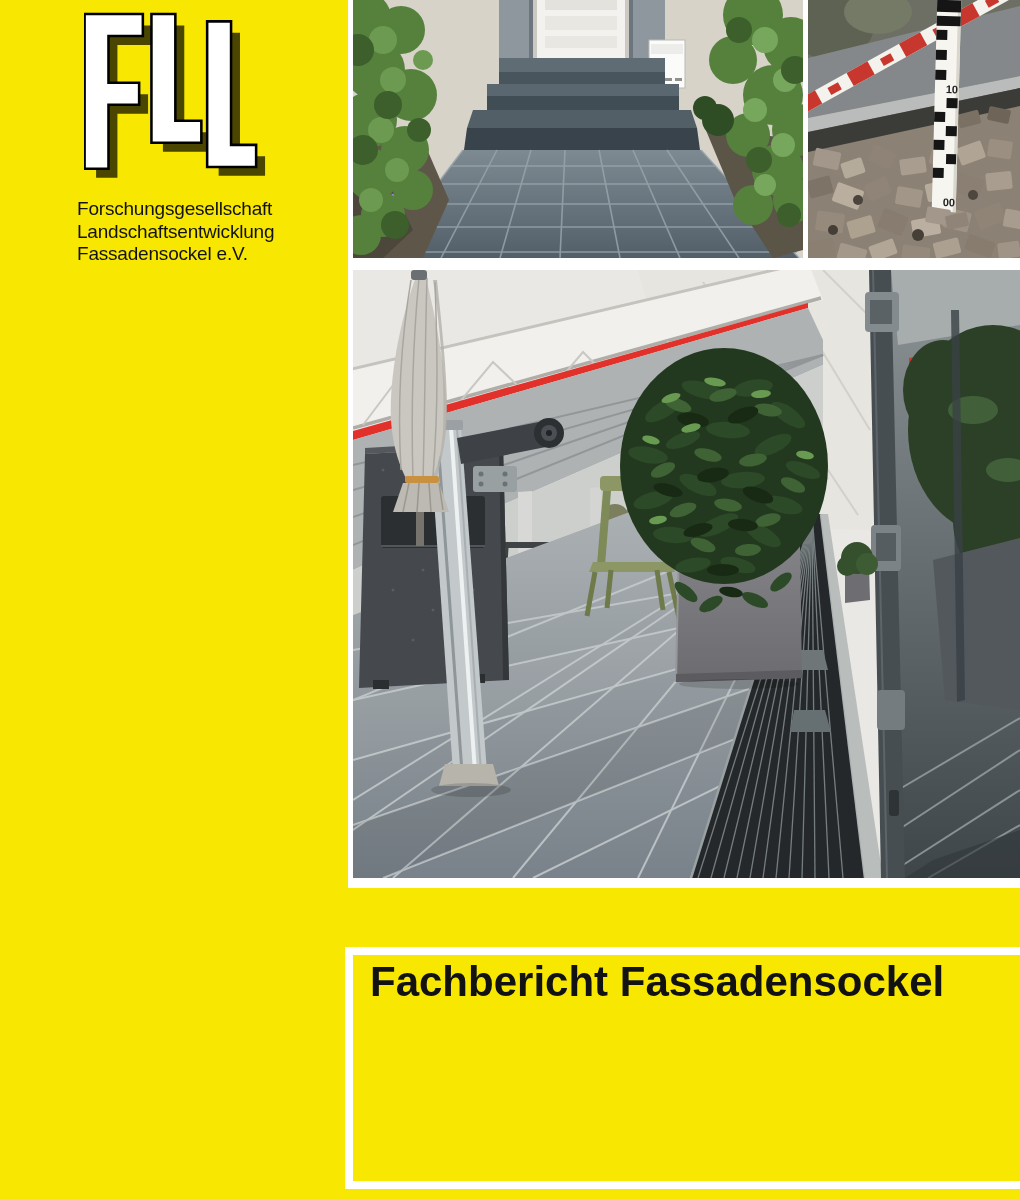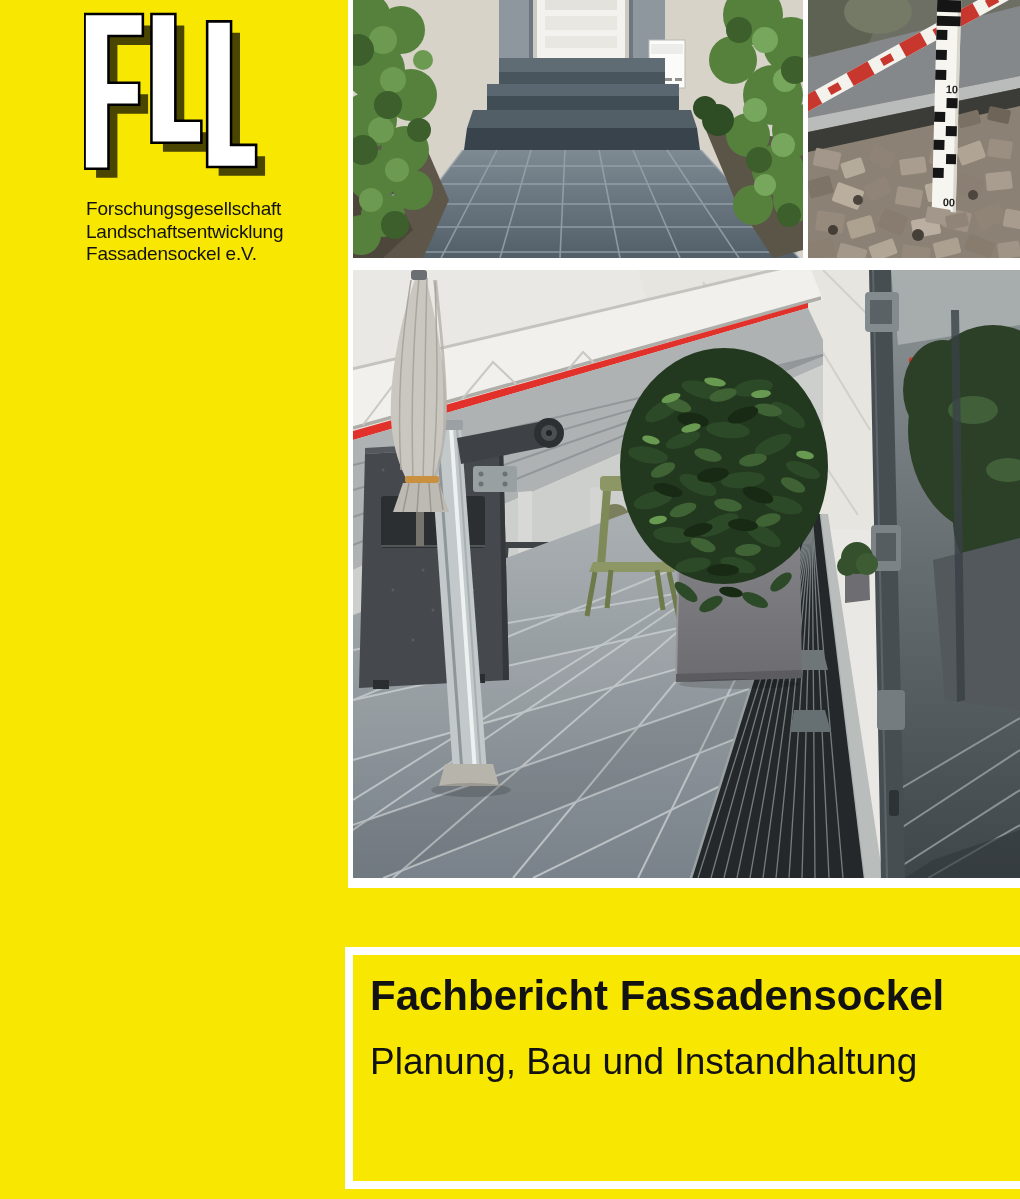--- a/index.html
+++ b/index.html
@@ -1,31 +1,31 @@
 <!DOCTYPE html>
 <html style="--fll-yellow: #F8E700; --frame-white: #FFFFFF; --text-black: #121212; --logo-shadow: #4A4600; --canopy-red: #E2312A; --rod-red: #C8372D;"><head>
 <meta charset="utf-8">
 <style>
   html,body{margin:0;padding:0;}
   .page{position:relative;width:1020px;height:1199px;background:var(--fll-yellow,#F8E700);
         overflow:hidden;font-family:"Liberation Sans",sans-serif;}
   .abs{position:absolute;}
   
   .logo-svg{left:84px;top:8px;width:182px;height:176px;}
-  .org-name{left:86px;top:198px;font-size:19px;line-height:22.5px;letter-spacing:-0.2px;
+  .org-name{left:77px;top:198px;font-size:19px;line-height:22.5px;letter-spacing:-0.2px;
             color:var(--text-black,#121212);white-space:nowrap;}
   
   .photo-frame-top{left:348px;top:0;width:672px;height:888px;background:var(--frame-white,#fff);}
   .photo-entrance{left:353px;top:0;width:450px;height:258px;}
   .photo-rod{left:808px;top:0;width:212px;height:258px;}
   .photo-plaza{left:353px;top:270px;width:667px;height:608px;}
   
   .title-frame{left:345px;top:947px;width:675px;height:242px;background:var(--frame-white,#fff);}
   .title-inner{left:353px;top:955px;width:667px;height:226px;background:var(--fll-yellow,#F8E700);
-               box-sizing:border-box;padding:16px 0 0 17px;color:var(--text-black,#121212);}
+               box-sizing:border-box;padding:2px 0 0 17px;color:var(--text-black,#121212);}
   .report-title{font-size:42px;font-weight:bold;line-height:50px;white-space:nowrap;}
   .report-subtitle{margin-top:16px;font-size:37px;line-height:49px;white-space:nowrap;}
   svg{display:block;}
 </style>
 </head>
 <body>
 
 <div class="page">
 
   <svg class="abs logo-svg" viewBox="0 0 196 178" role="img" aria-label="FLL">
@@ -624,17 +624,16 @@
         <line x1="76" y1="213" x2="78" y2="242"></line>
           <line x1="86" y1="213" x2="90" y2="240"></line>
       </g>
     </g>
   </svg>
 
   <div class="abs title-frame"></div>
   <div class="abs title-inner">
     <div class="report-title">Fachbericht Fassadensockel</div>
     <div class="report-subtitle">
-      <div>Planung, Bau und Instandhaltung</div>
     </div>
   </div>
 
 </div>
 
 </body></html>

